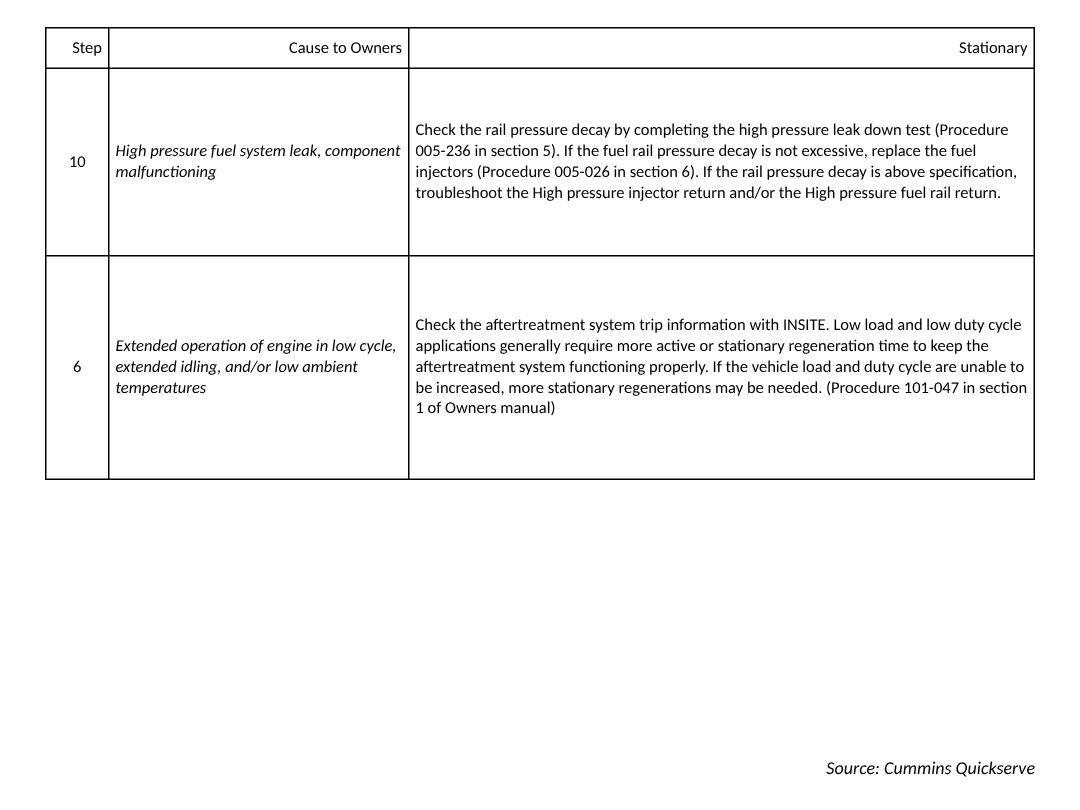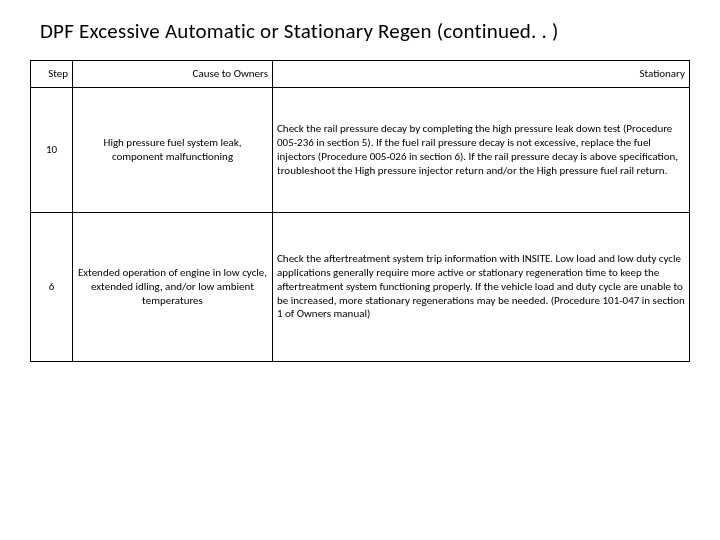--- a/index.html
+++ b/index.html
@@ -42,42 +42,42 @@
     padding: 6px 4px;
   }
   col.c-step  { width: 42px; }
   col.c-cause { width: 200px; }
   col.c-corr  { }
   td.step {
     text-align: center;
     margin-left: 12px;
   }
   td.cause {
-    text-align: center;
+    text-align: left;
+    font-style: italic;
   }
   td.corr {
     text-align: left;
   }
   tr.r10 td { height: 108px; }
   tr.r11 td { height: 74px; }
   tr.r12 td { height: 132px; }
   .source {
     position: absolute;
     right: 30px;
     bottom: 20px;
     font-size: 12px;
     font-style: italic;
   }
 </style>
 </head>
 <body>
 
 <div class="page">
 
-  <h1 class="title">DPF Excessive Automatic or Stationary Regen (continued. . )</h1>
 
   <table>
     <colgroup>
       <col class="c-step">
       <col class="c-cause">
       <col class="c-corr">
     </colgroup>
     <thead>
       <tr>
         <th>Step</th>
@@ -92,14 +92,15 @@
         <td class="corr">Check the rail pressure decay by completing the high pressure leak down test (Procedure 005-236 in section 5). If the fuel rail pressure decay is not excessive, replace the fuel injectors (Procedure 005-026 in section 6). If the rail pressure decay is above specification, troubleshoot the High pressure injector return and/or the High pressure fuel rail return.</td>
       </tr>
       <tr class="r12">
         <td class="step">6</td>
         <td class="cause">Extended operation of engine in low cycle, extended idling, and/or low ambient temperatures</td>
         <td class="corr">Check the aftertreatment system trip information with INSITE. Low load and low duty cycle applications generally require more active or stationary regeneration time to keep the aftertreatment system functioning properly. If the vehicle load and duty cycle are unable to be increased, more stationary regenerations may be needed. (Procedure 101-047 in section 1 of Owners manual)</td>
       </tr>
     </tbody>
   </table>
 
+  <div class="source">Source: Cummins Quickserve</div>
 
 </div>
 
 </body></html>

